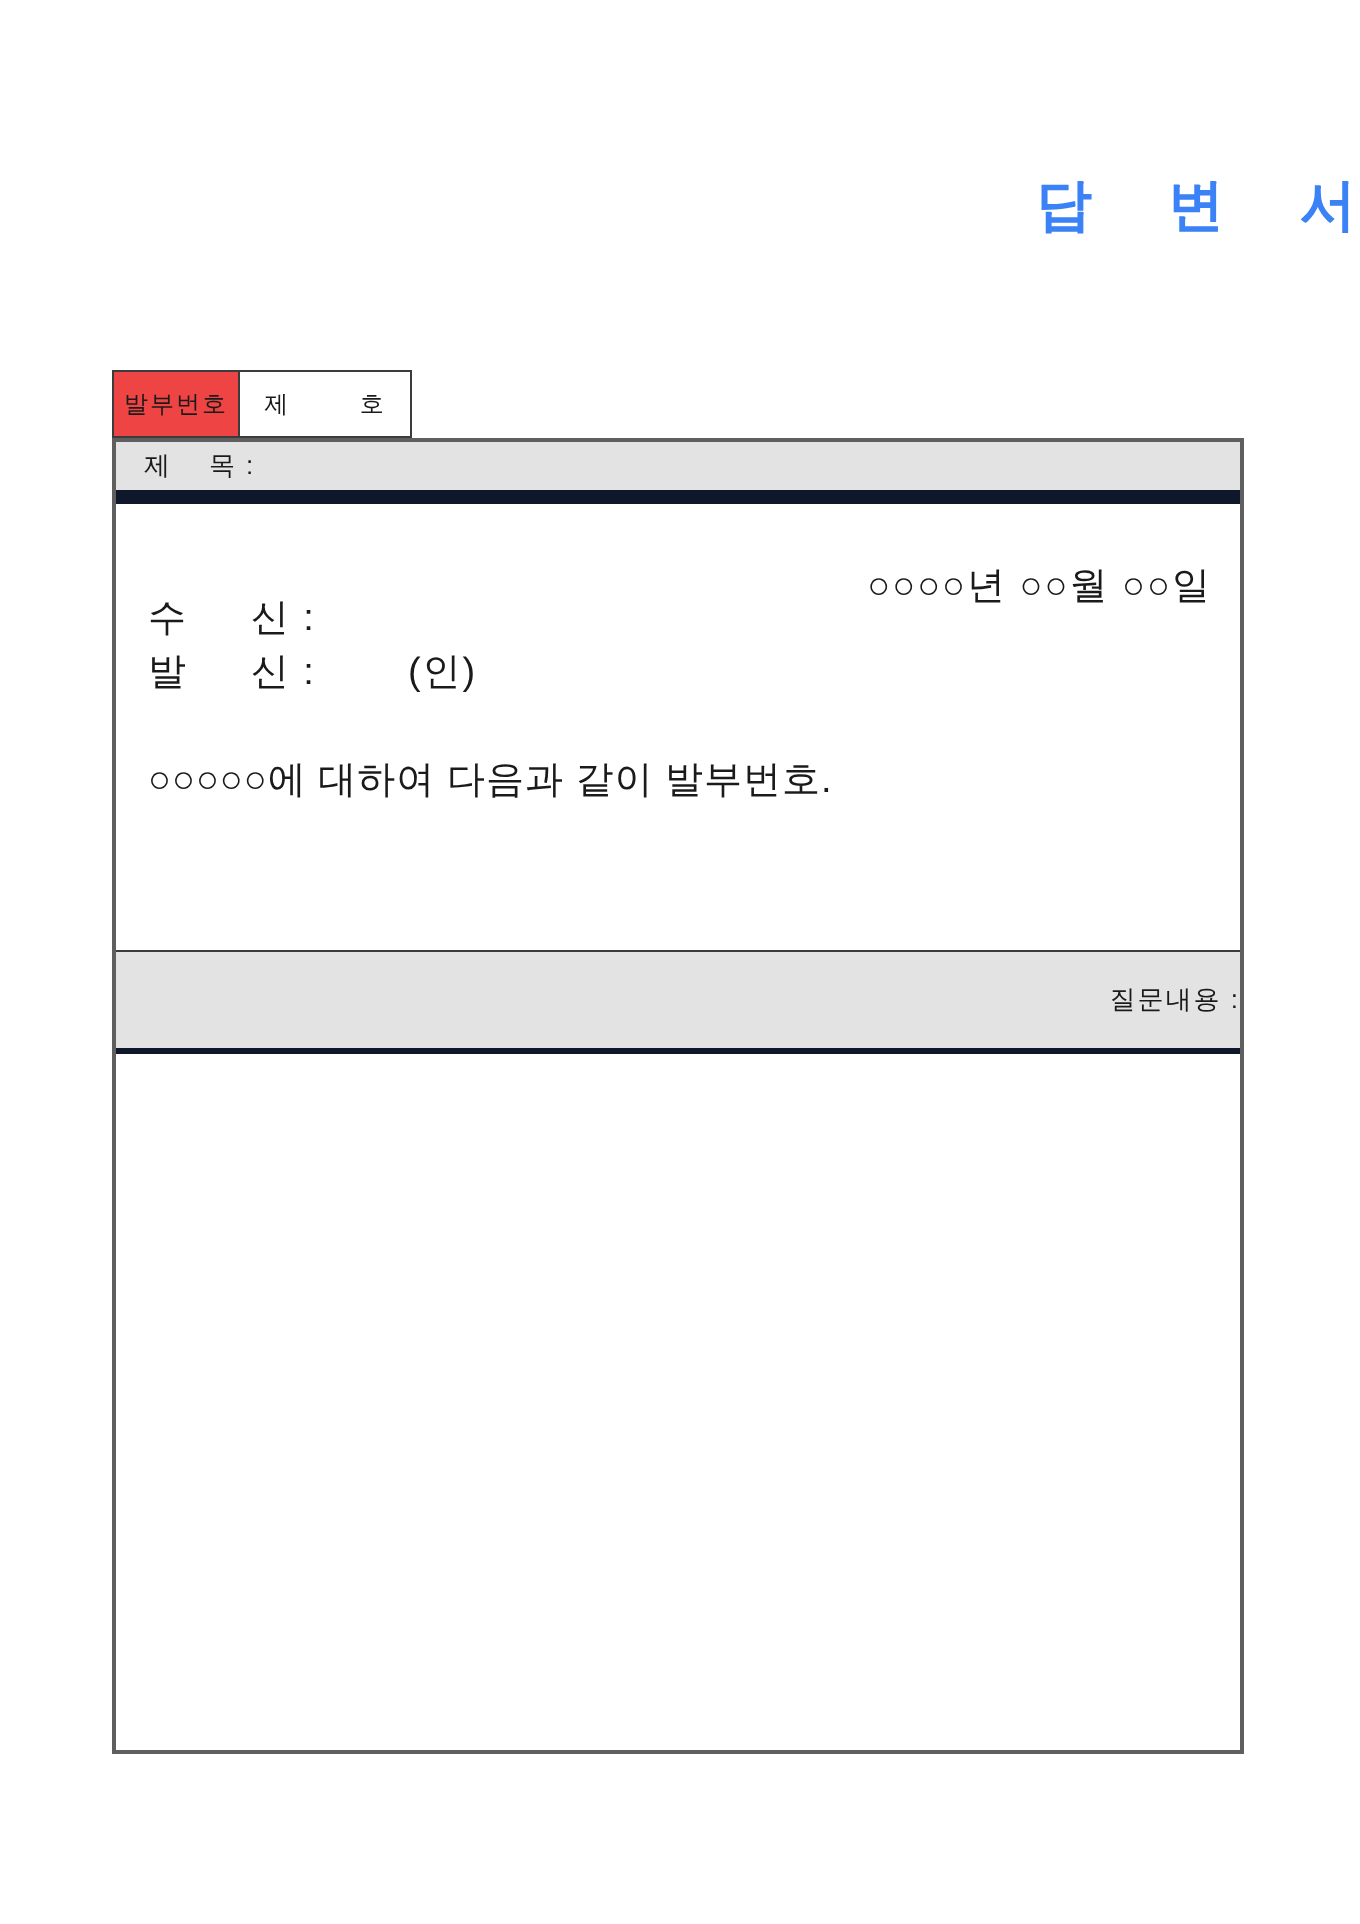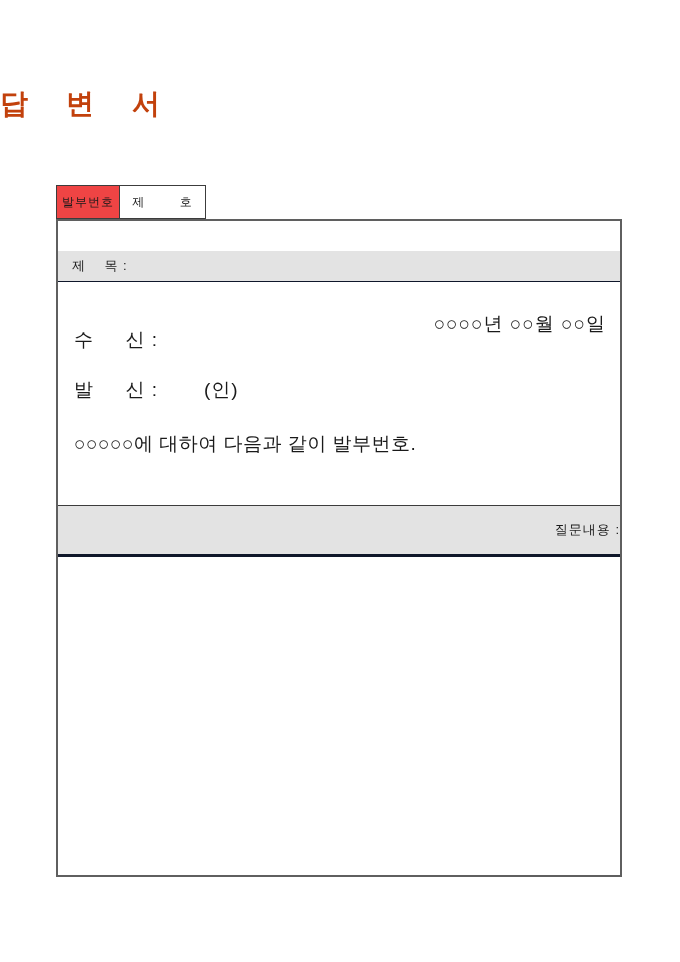--- a/index.html
+++ b/index.html
@@ -11,28 +11,28 @@
   }
   .page {
     position: relative;
     width: 680px; height: 962px;
     background: #ffffff;
     overflow: hidden;
   }
   .doc-title {
     position: absolute;
     top: 88px; left: 0; width: 680px;
-    text-align: left;
+    text-align: right;
     font-family: "Liberation Serif", serif;
     font-weight: bold;
     font-size: 28px;
     line-height: 32px;
     letter-spacing: 2px;
     white-space: pre;
-    color: #c2410c;
+    color: #3b82f6;
   }
   .tab-row {
     position: absolute;
     left: 56px; top: 185px;
     height: 34px;
     display: flex;
   }
   .tab-cell {
     box-sizing: border-box;
     height: 34px;
@@ -60,34 +60,34 @@
     box-sizing: border-box;
     background: #e3e3e3;
     display: flex;
     align-items: center;
     padding-left: 14px;
     font-size: 13px;
     letter-spacing: 1px;
     white-space: pre;
     flex: 0 0 auto;
   }
-  .subject-bar { height: 31px; border-bottom: 1px solid #0f172a; margin-top: 30px; }
+  .subject-bar { height: 31px; border-bottom: 7px solid #0f172a; }
   .question-bar { height: 52px; border-top: 1px solid #3c3c3c; border-bottom: 3px solid #0f172a; justify-content: flex-end; }
   .letter-body {
     box-sizing: border-box;
     height: 223px;
     padding: 0 14px 0 16px;
     font-size: 19px;
     line-height: 16px;
     flex: 0 0 auto;
   }
   .letter-body > div { white-space: pre; }
   .date-line { margin-top: 34px; text-align: right; letter-spacing: 1px; }
   .recipient-line { letter-spacing: 1px; }
-  .sender-line { margin-top: 34px; display: flex; letter-spacing: 1px; }
+  .sender-line { margin-top: 11px; display: flex; letter-spacing: 1px; }
   .seal-mark { margin-left: 46px; white-space: pre; }
   .statement-line { margin-top: 38px; letter-spacing: 0.5px; }
   .question-area {
     flex: 1 1 auto;
     background: #ffffff;
   }
 </style>
 </head>
 <body>
 

